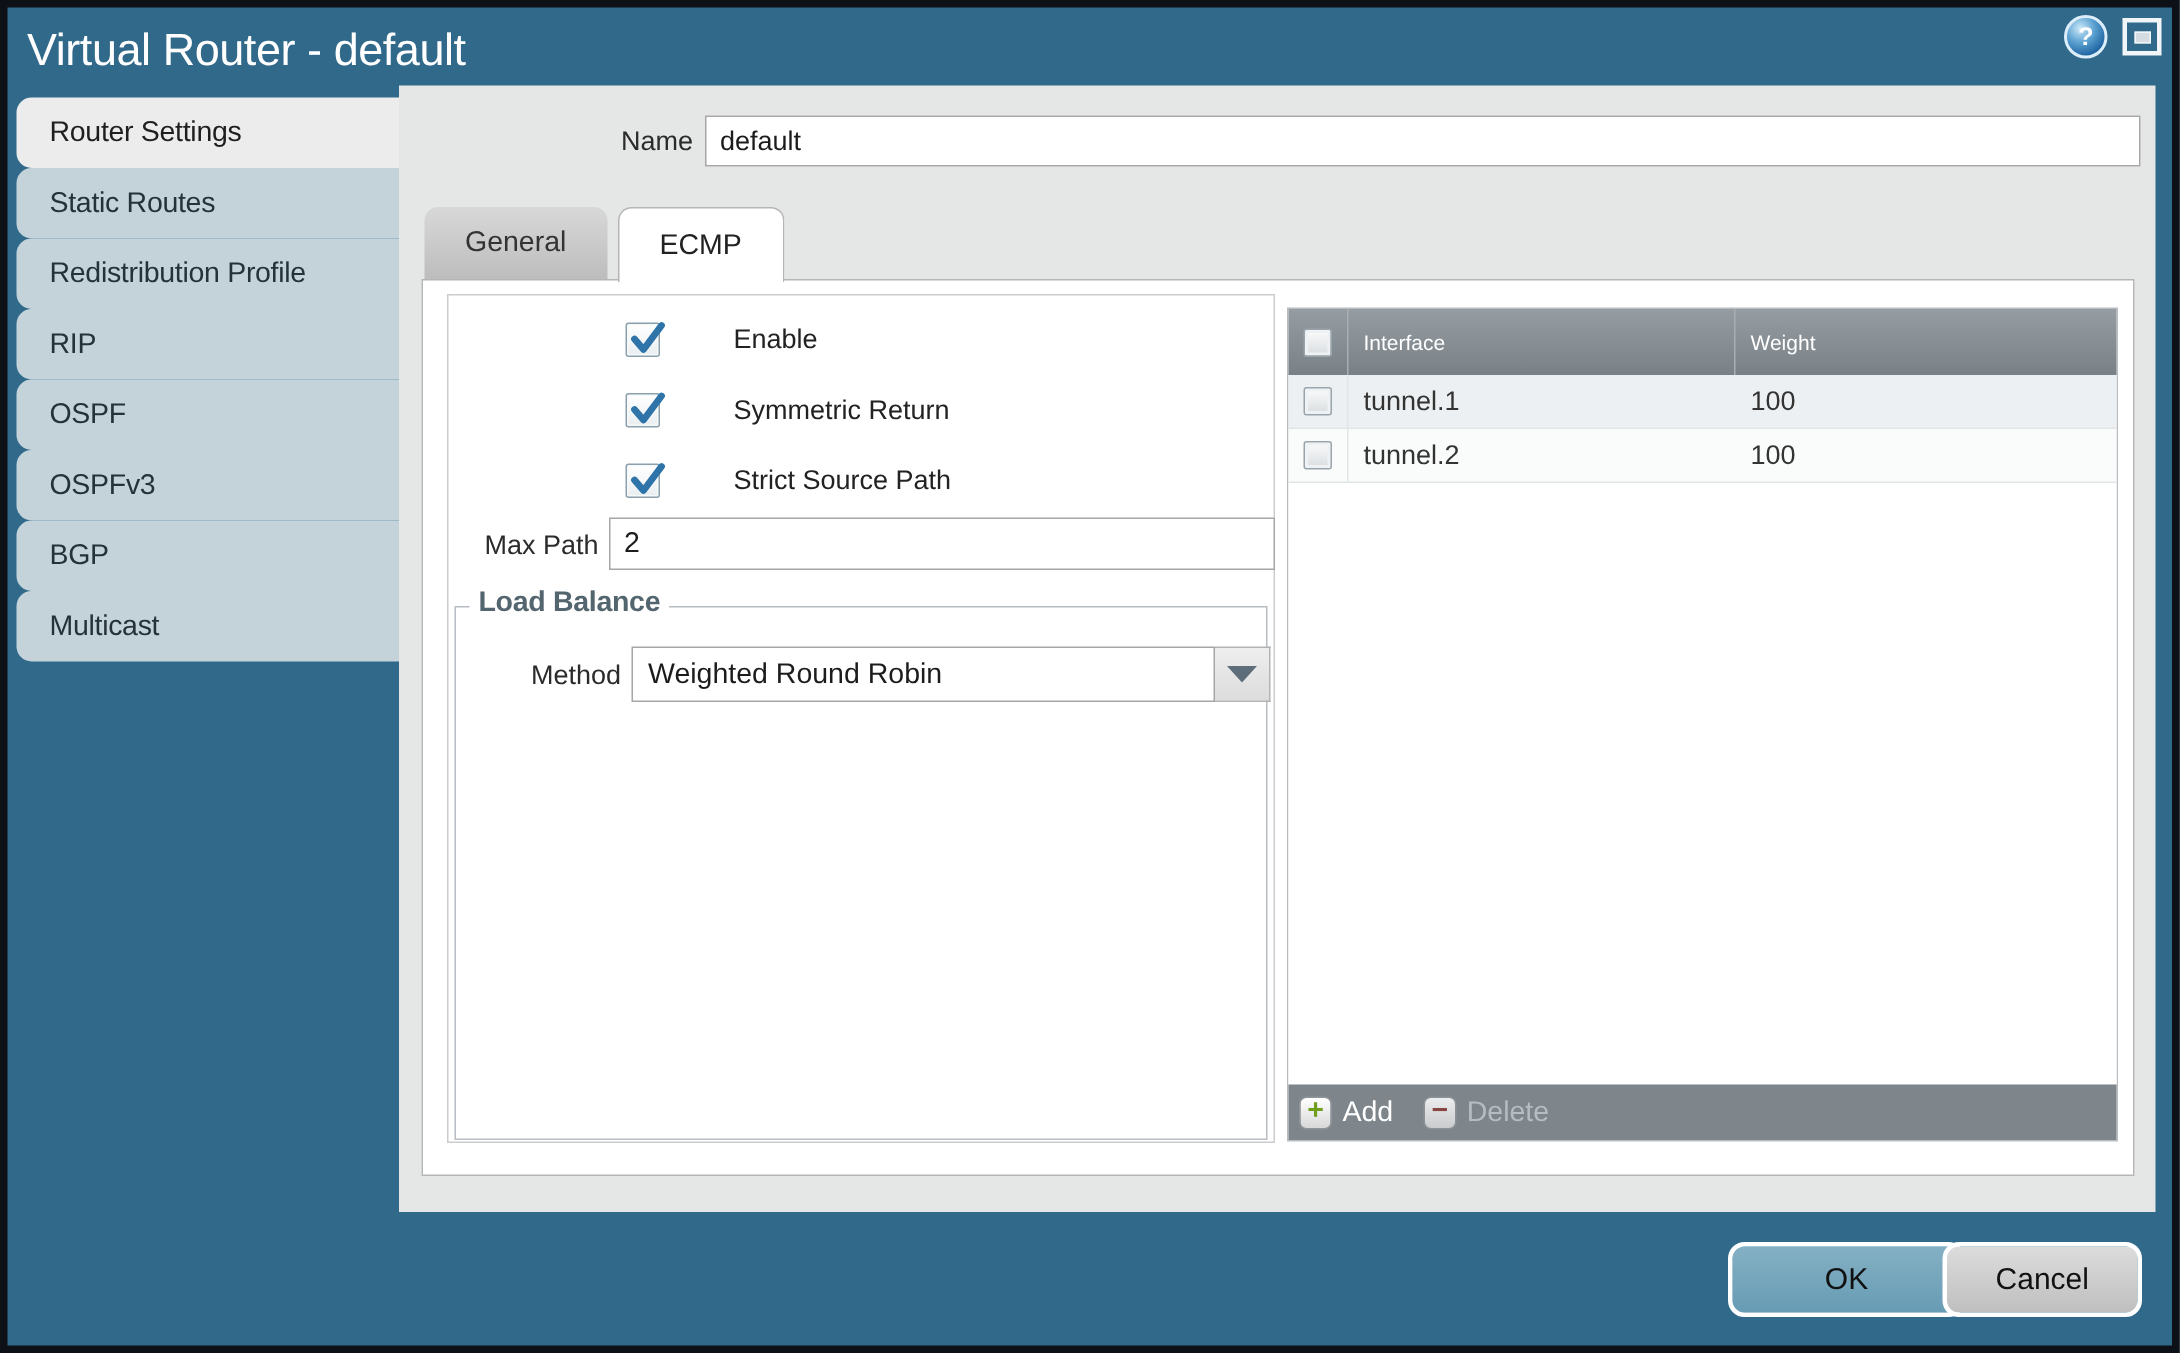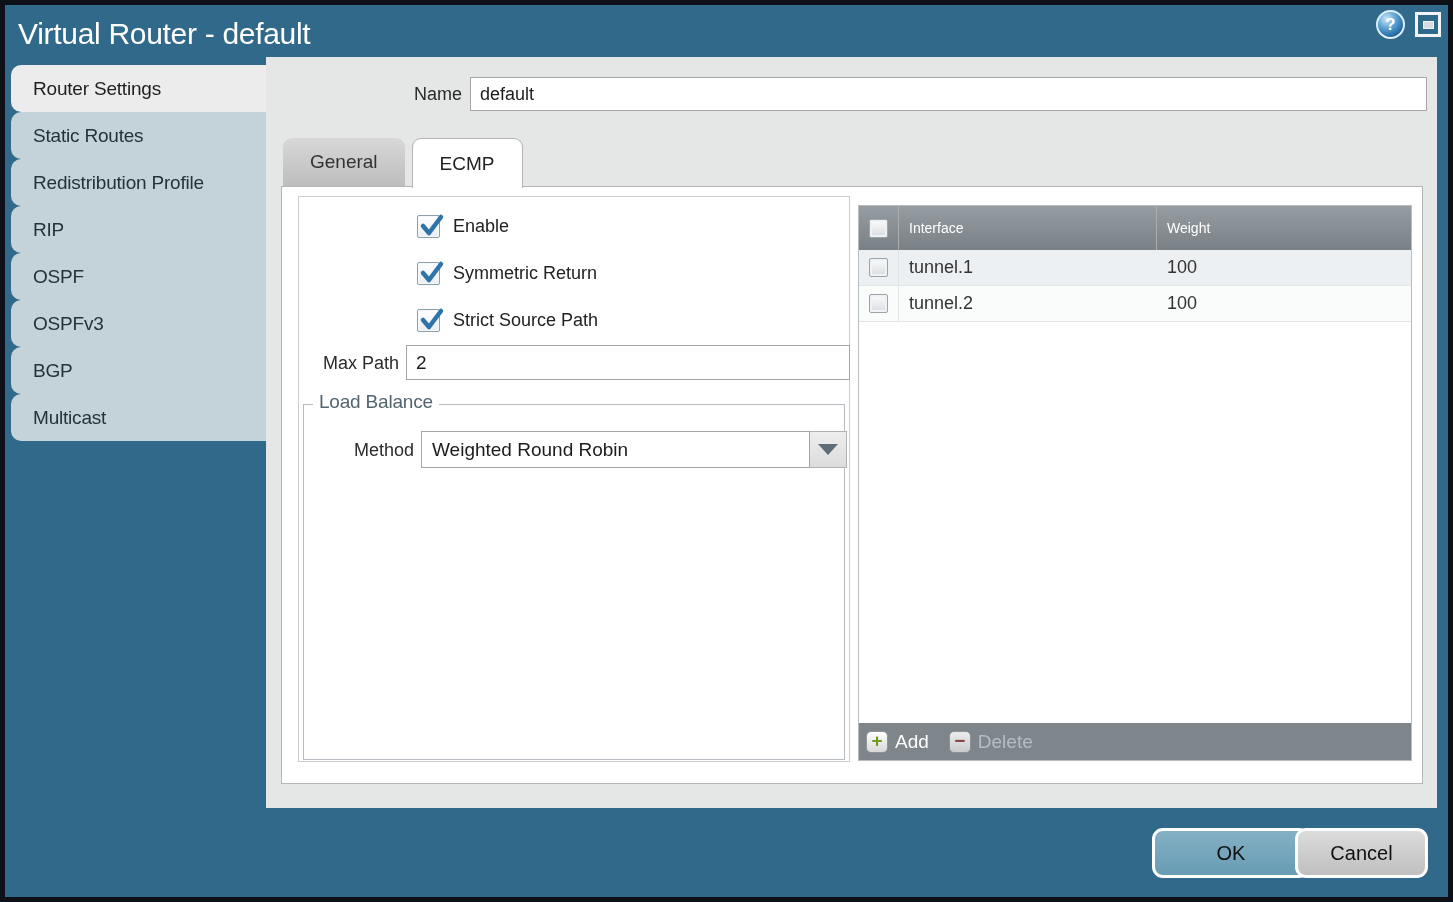--- a/index.html
+++ b/index.html
@@ -94,38 +94,38 @@
   .chk-col { position:absolute; left:118px; top:14px; display:flex; flex-direction:column; gap:17px; }
   .chk-row { display:flex; align-items:center; gap:13px; height:30px; cursor:pointer; }
   .chk-box {
     width:23px; height:23px; position:relative;
     border:1px solid #8ba0ac; border-radius:2px;
     background:linear-gradient(#ffffff,#e9eef1);
     box-shadow:inset 0 0 0 1px #f6f9fa;
   }
   .chk-box svg { display:none; position:absolute; left:0px; top:-3px; }
   .chk-row.checked .chk-box svg { display:block; }
-  .chk-label { font-size:18px; color:#222; }
+  .chk-label { font-size:18px; color:#222;margin-left:36px; }
 
   
   .maxpath-label { position:absolute; left:0; top:156px; width:100px; text-align:right; font-size:18px; color:#2b2b2b; }
   .maxpath-input {
     position:absolute; left:107px; top:148px; width:444px; height:35px;
     border:1px solid #a6a6a6; background:#fff;
     font-family:"Liberation Sans", sans-serif; font-size:19px; padding:0 9px; color:#1c1c1c;
   }
 
   
   .lb-fieldset {
     position:absolute; left:4px; top:207px; width:542px; height:356px;
     border:1px solid #b7bdc2;
   }
   .lb-legend {
     position:absolute; left:9px; top:-14px; background:#fff; padding:0 6px;
-    font-size:19px; font-weight:normal; color:#53656f; letter-spacing:-0.2px;
+    font-size:19px; font-weight:bold; color:#53656f; letter-spacing:-0.2px;
   }
   .method-label { position:absolute; left:0; top:35px; width:110px; text-align:right; font-size:18px; color:#2b2b2b; }
   .method-combo { position:absolute; left:117px; top:26px; height:37px; display:flex; }
   .method-input {
     width:389px; height:37px; border:1px solid #a6a6a6; background:#fff;
     font-family:"Liberation Sans", sans-serif; font-size:19px; padding:16px 10px; color:#1c1c1c;
   }
   .method-arrow-btn {
     width:37px; height:37px; border:1px solid #b3b3b3; border-left:none;
     background:linear-gradient(#eeeeee,#dcdcdc);

